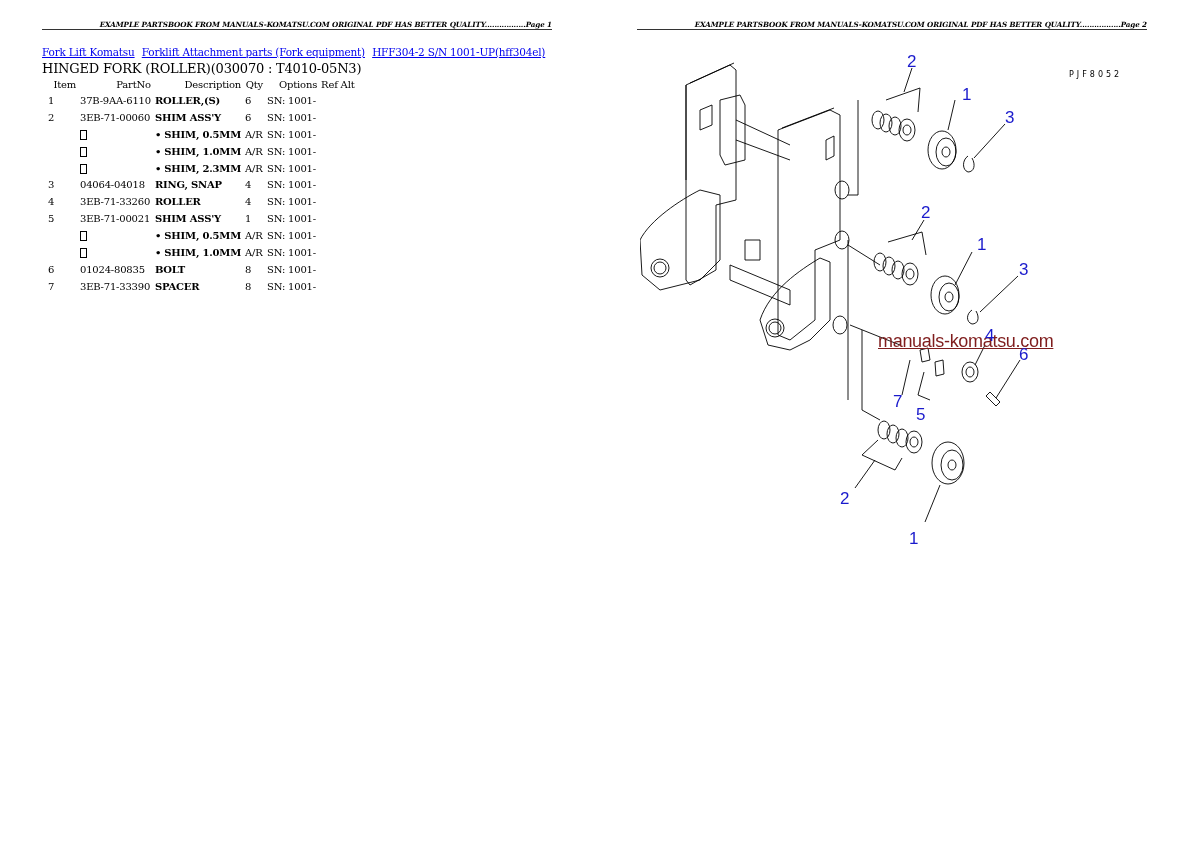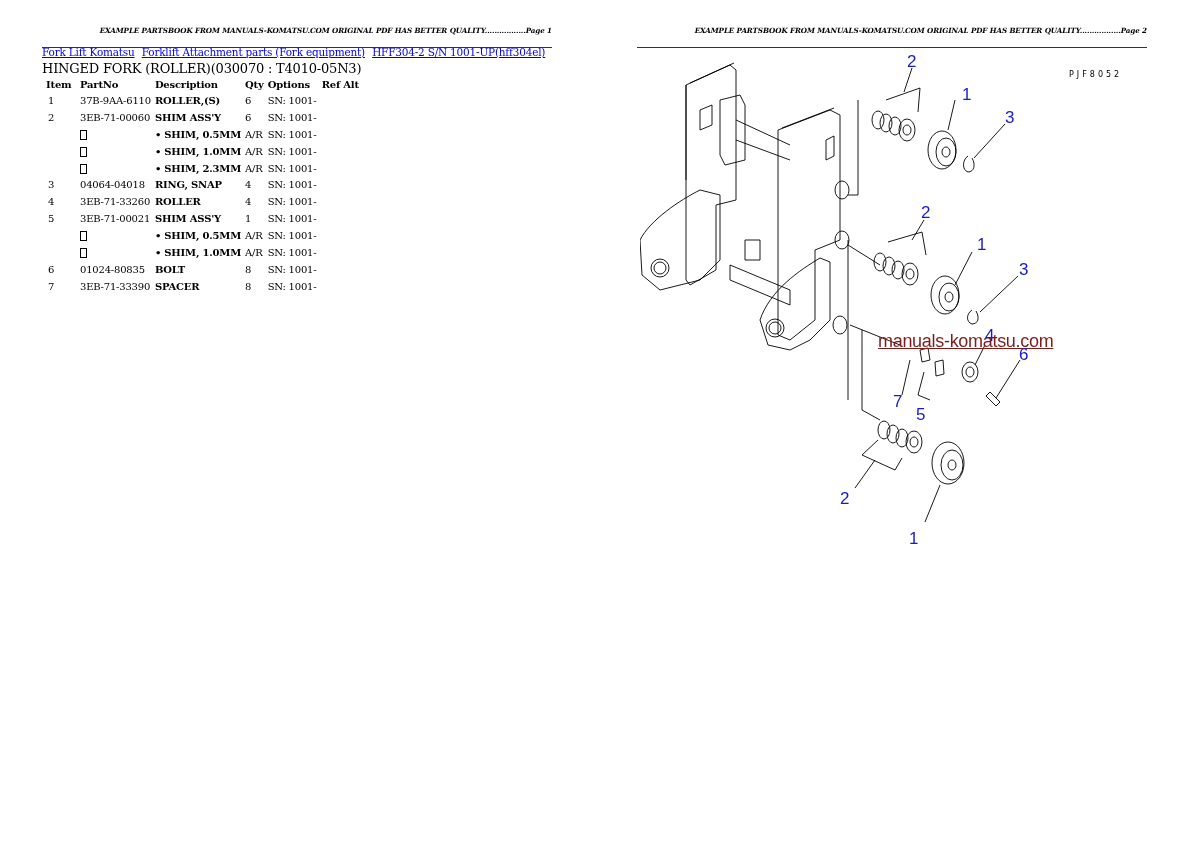--- a/index.html
+++ b/index.html
@@ -1,27 +1,27 @@
 <!DOCTYPE html>
 <html><head>
 <meta charset="utf-8">
 <style>
   html, body { margin:0; padding:0; background:#ffffff; }
   body { width:1190px; height:842px; position:relative; overflow:hidden; font-family:"DejaVu Serif", serif; color:#000; }
   .page { position:absolute; top:0; height:842px; }
   .page-left { left:0; width:595px; }
   .page-right { left:595px; width:595px; }
-  .hdr { position:absolute; top:26px; font-family:"DejaVu Serif", serif; font-weight:bold; font-style:italic; font-size:7.2px; letter-spacing:-0.1px; white-space:nowrap; text-align:right; border-bottom:1px solid #333; padding-bottom:12px; }
+  .hdr { position:absolute; top:20px; font-family:"DejaVu Serif", serif; font-weight:bold; font-style:italic; font-size:7.2px; letter-spacing:-0.1px; white-space:nowrap; text-align:right; border-bottom:1px solid #333; padding-bottom:0; }
   .page-left .hdr { left:42px; width:510px; }
   .page-right .hdr { left:42px; width:510px; }
   .breadcrumb { position:absolute; left:42px; top:46px; font-size:10.5px; white-space:nowrap; letter-spacing:-0.2px; }
   .breadcrumb a { color:#0000ee; text-decoration:underline; margin-right:4px; cursor:pointer; }
   .subtitle { position:absolute; left:42px; top:61px; font-size:13px; white-space:nowrap; letter-spacing:-0.2px; }
   table.parts { position:absolute; left:44px; top:77px; border-collapse:collapse; font-size:10px; letter-spacing:-0.2px; }
-  table.parts th { font-weight:bold; padding:0 2px; height:15px; text-align:left; white-space:nowrap;margin-left:26px; }
+  table.parts th { font-weight:normal; padding:0 2px; height:15px; text-align:right; white-space:nowrap;margin-left:26px; }
   table.parts td { padding:0 2px; height:16.9px; white-space:nowrap; vertical-align:middle; }
   td.c-item { width:28px; padding-left:4px !important; }
   td.c-part { width:70px; }
   td.c-desc { width:80px;font-weight:bold; }
   td.c-qty { width:18px; text-align:left; }
   td.c-opt { width:50px; }
   .boxglyph { display:inline-block; width:5px; height:8px; border:1px solid #000; vertical-align:middle; }
   .diagram { position:absolute; left:640px; top:50px; width:500px; height:510px; }
   .diagram svg { width:100%; height:100%; }
   .code { position:absolute; left:1069px; top:54px; font-family:"DejaVu Sans", sans-serif; font-size:8px; letter-spacing:3px;margin-top:16px; }

